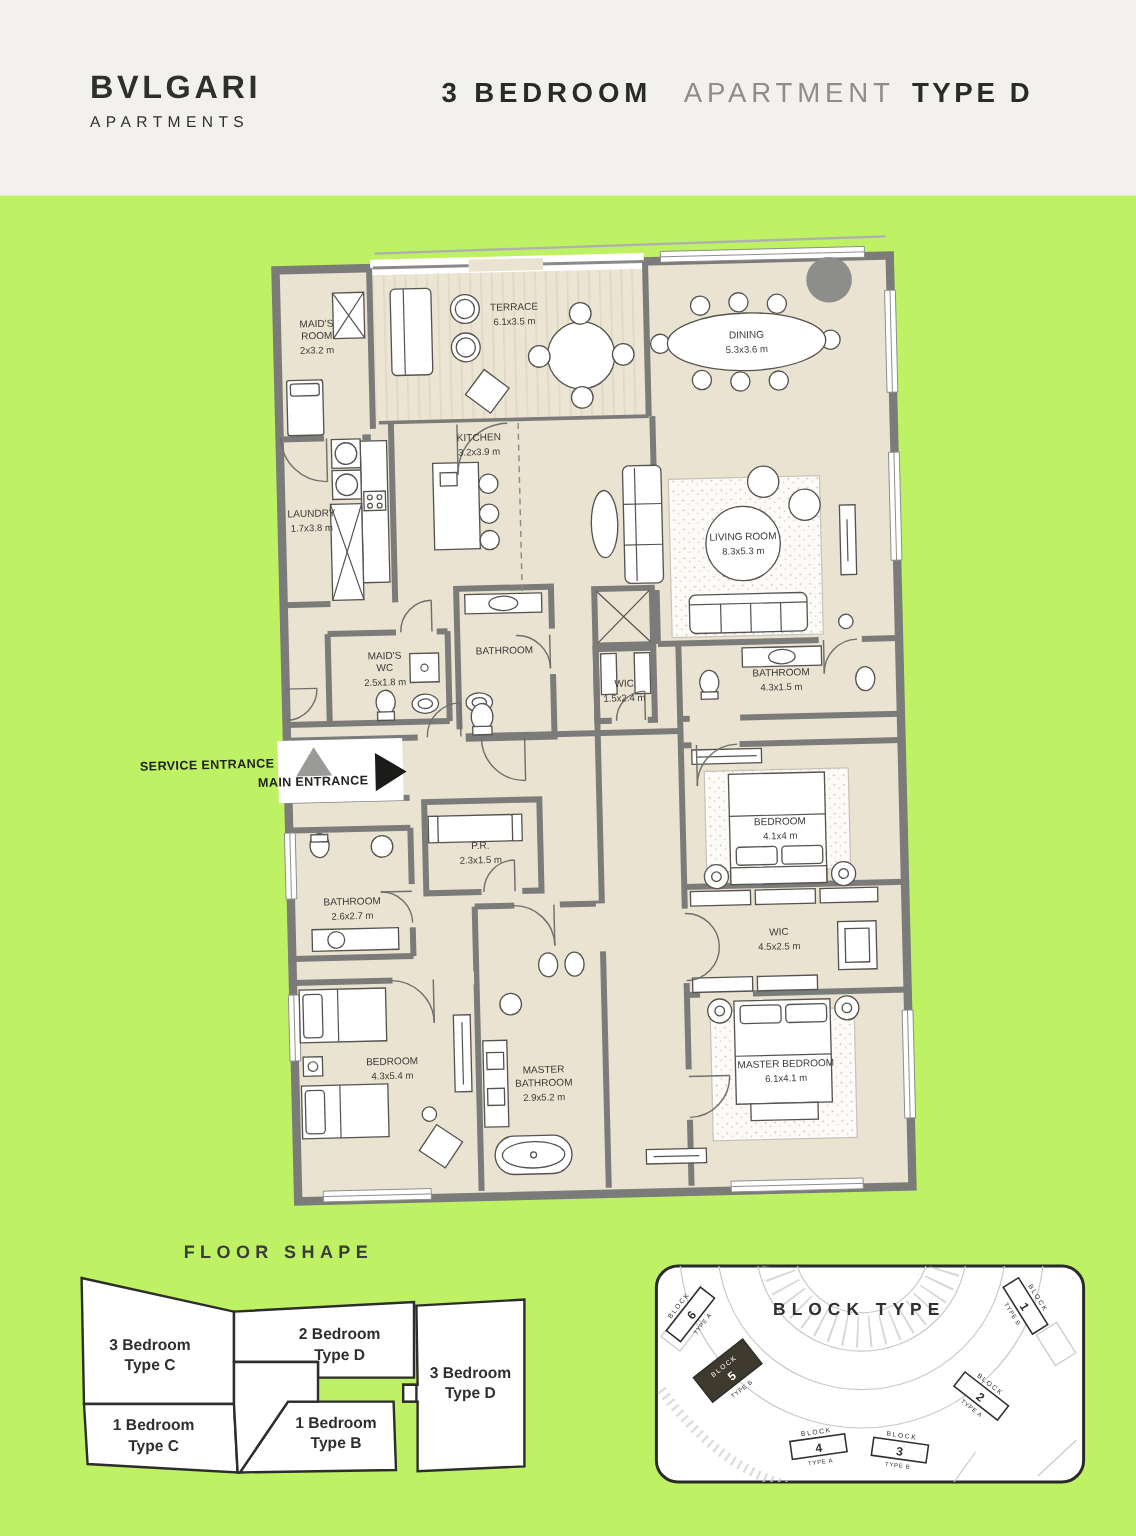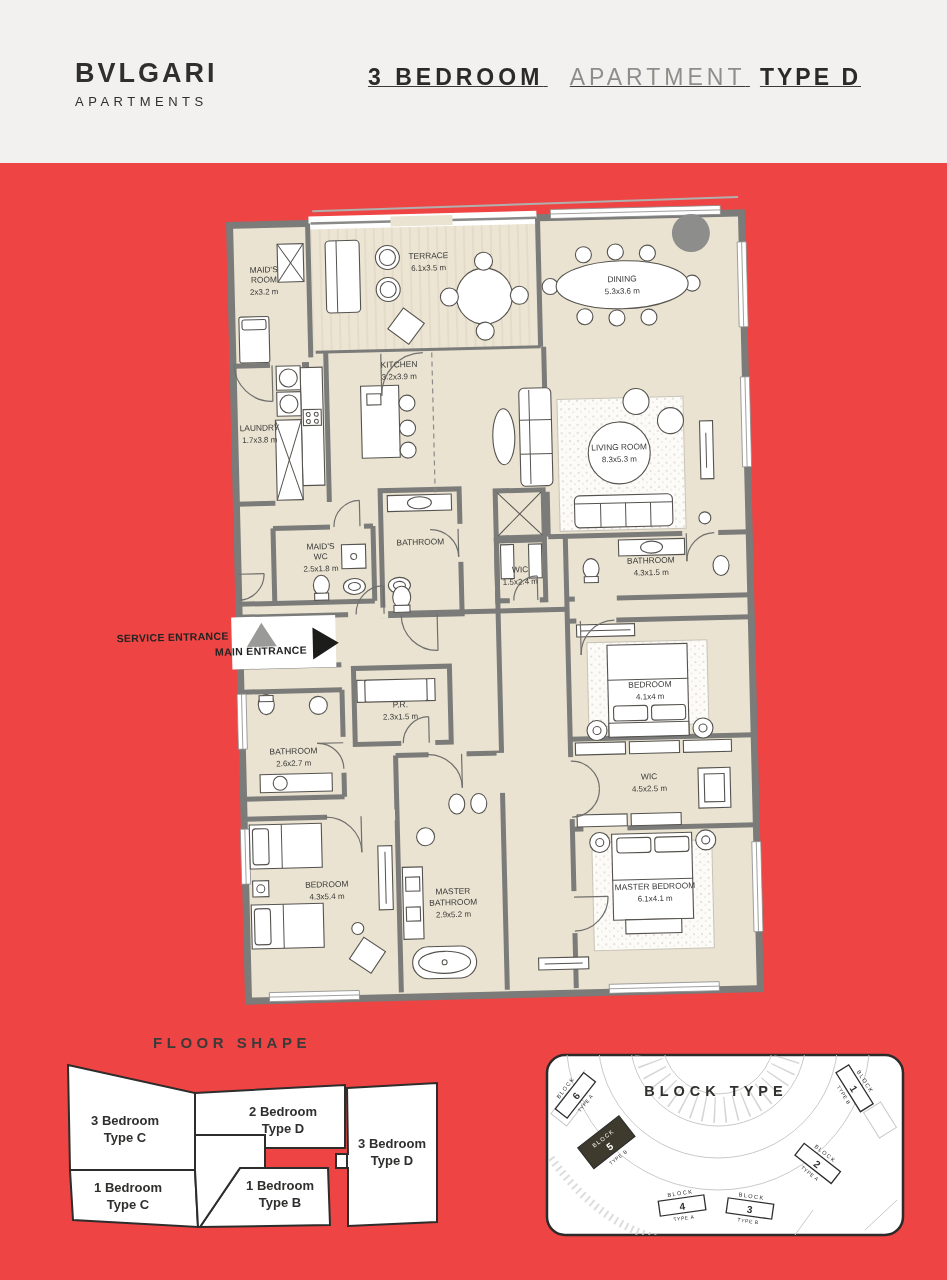--- a/index.html
+++ b/index.html
@@ -1,22 +1,22 @@
 <!DOCTYPE html>
 <html><head>
 <meta charset="utf-8">
 <style>
   html,body{margin:0;padding:0;background:#fff;}
-  .page{position:relative;width:947px;height:1280px;background:#ef4444;overflow:hidden;
+  .page{position:relative;width:947px;height:1280px;background:#bef264;overflow:hidden;
         font-family:"Liberation Sans", sans-serif;color:#3a3a39;}
   .header{position:absolute;left:0;top:0;width:947px;height:163px;background:#f2f1ef;}
   .brand{position:absolute;left:75px;top:58px;}
   .brand .l1{font-size:27px;font-weight:bold;letter-spacing:3px;color:#2f2f2e;}
   .brand .l2{font-size:13px;font-weight:normal;letter-spacing:4.5px;color:#2f2f2e;margin-top:5px;}
-  .plan-title{position:absolute;left:368px;top:64px;white-space:nowrap;text-decoration:underline;}
+  .plan-title{position:absolute;left:368px;top:64px;white-space:nowrap;}
   .plan-title .b{font-size:23px;font-weight:bold;letter-spacing:4px;color:#2a2a29;}
   .plan-title .lt{font-size:23px;font-weight:normal;letter-spacing:4px;color:#8f8d89;margin-left:22px;}
   .plan-title .sfx{font-size:23px;font-weight:bold;letter-spacing:3px;color:#2a2a29;margin-left:10px;}
   svg{position:absolute;}
   svg text{font-family:"Liberation Sans", sans-serif;}
   .room-label{font-size:8.4px;fill:#3a3a39;}
   .room-dim{font-size:8px;fill:#3a3a39;}
   .ent-label{font-size:10.5px;font-weight:bold;fill:#232322;letter-spacing:.3px;}
   .wall{stroke:#7b7b79;fill:none;}
   .furn{fill:#ffffff;stroke:#56534f;stroke-width:1.1;}

